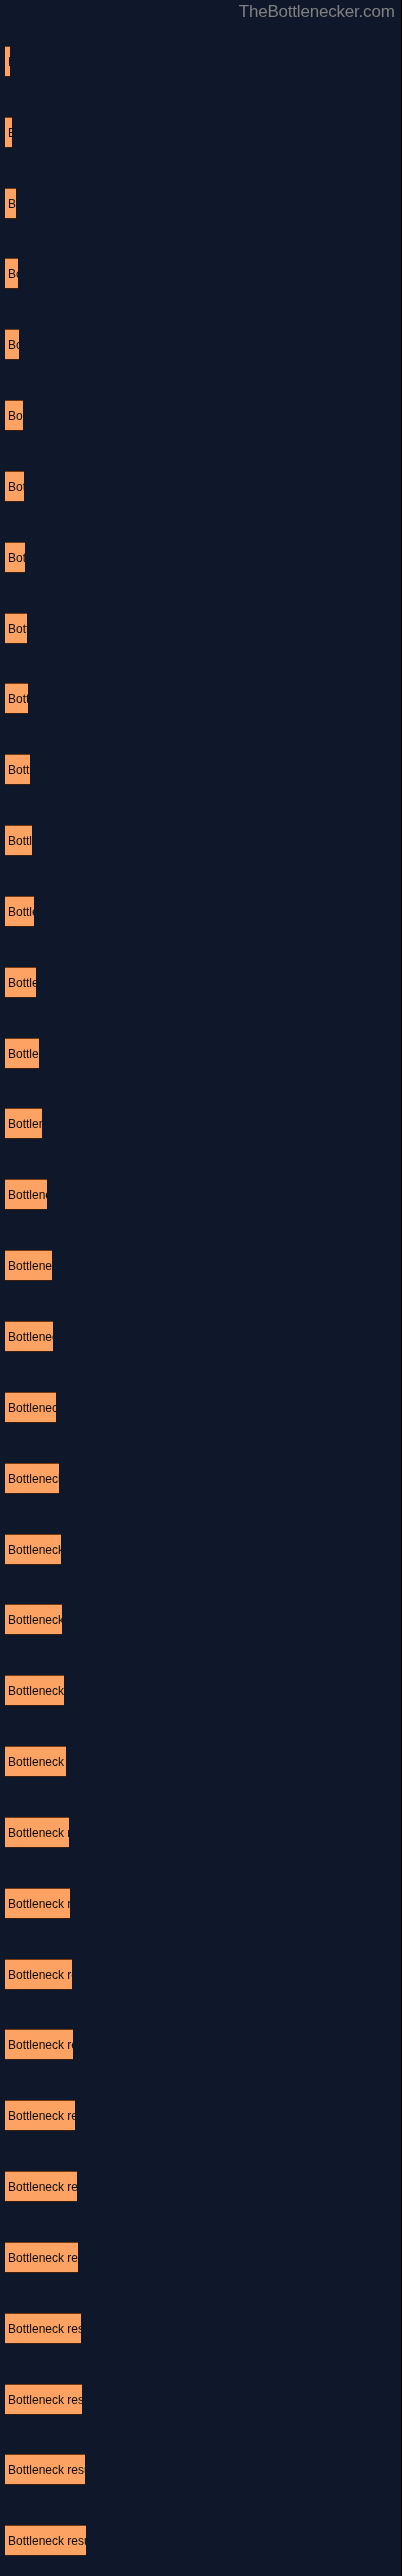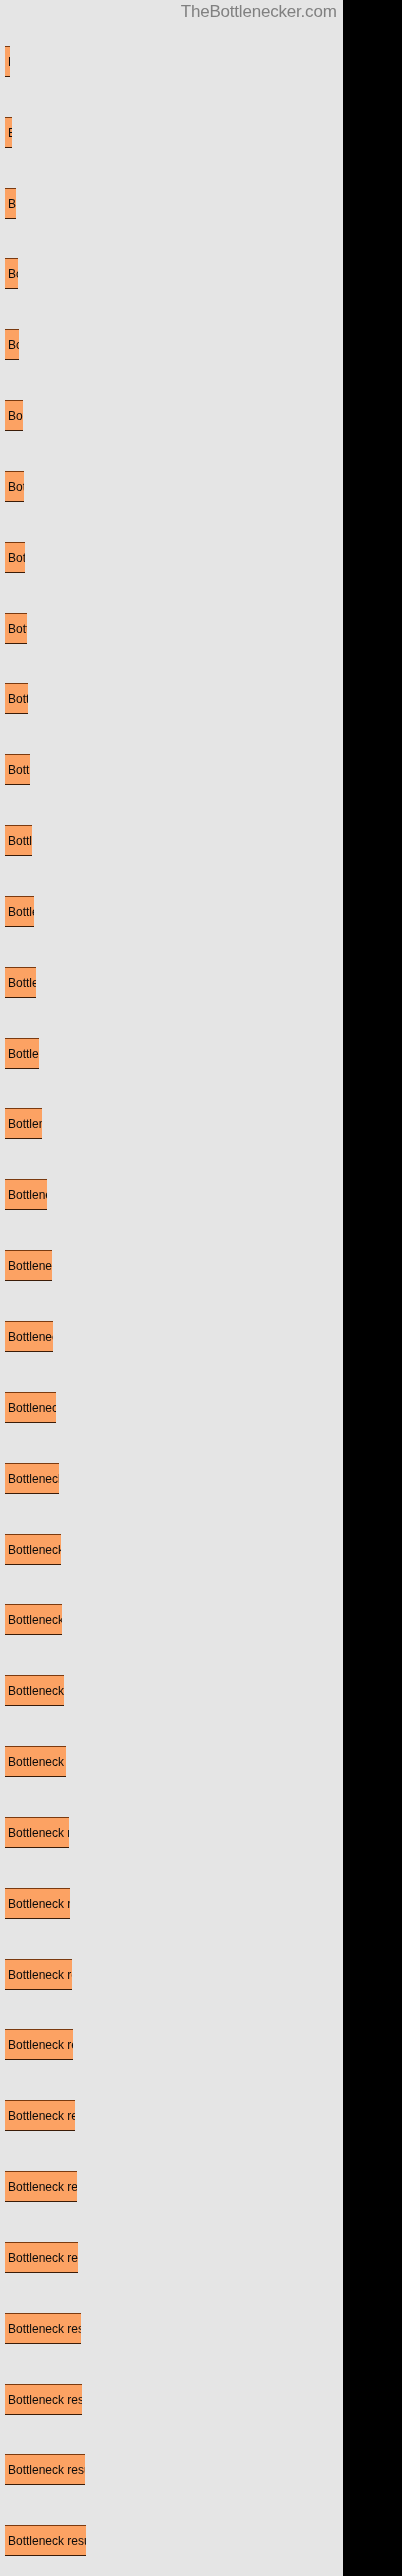--- a/index.html
+++ b/index.html
@@ -10,23 +10,23 @@
   }
   body {
     width: 403px;
     height: 2576px;
     position: relative;
     overflow: hidden;
     font-family: "Liberation Sans", sans-serif;
   }
   #chart-root {
     position: relative;
-    width: 343px;
+    width: 401px;
     height: 2576px;
-    background: #e5e5e5;
+    background: #0f172a;
     text-align: center;
   }
   .watermark {
     position: absolute;
     top: 0.8px;
     right: 6.4px;
     color: #808080;
     font-size: 17px;
     font-family: "Liberation Sans", sans-serif;
     letter-spacing: -0.2px;

